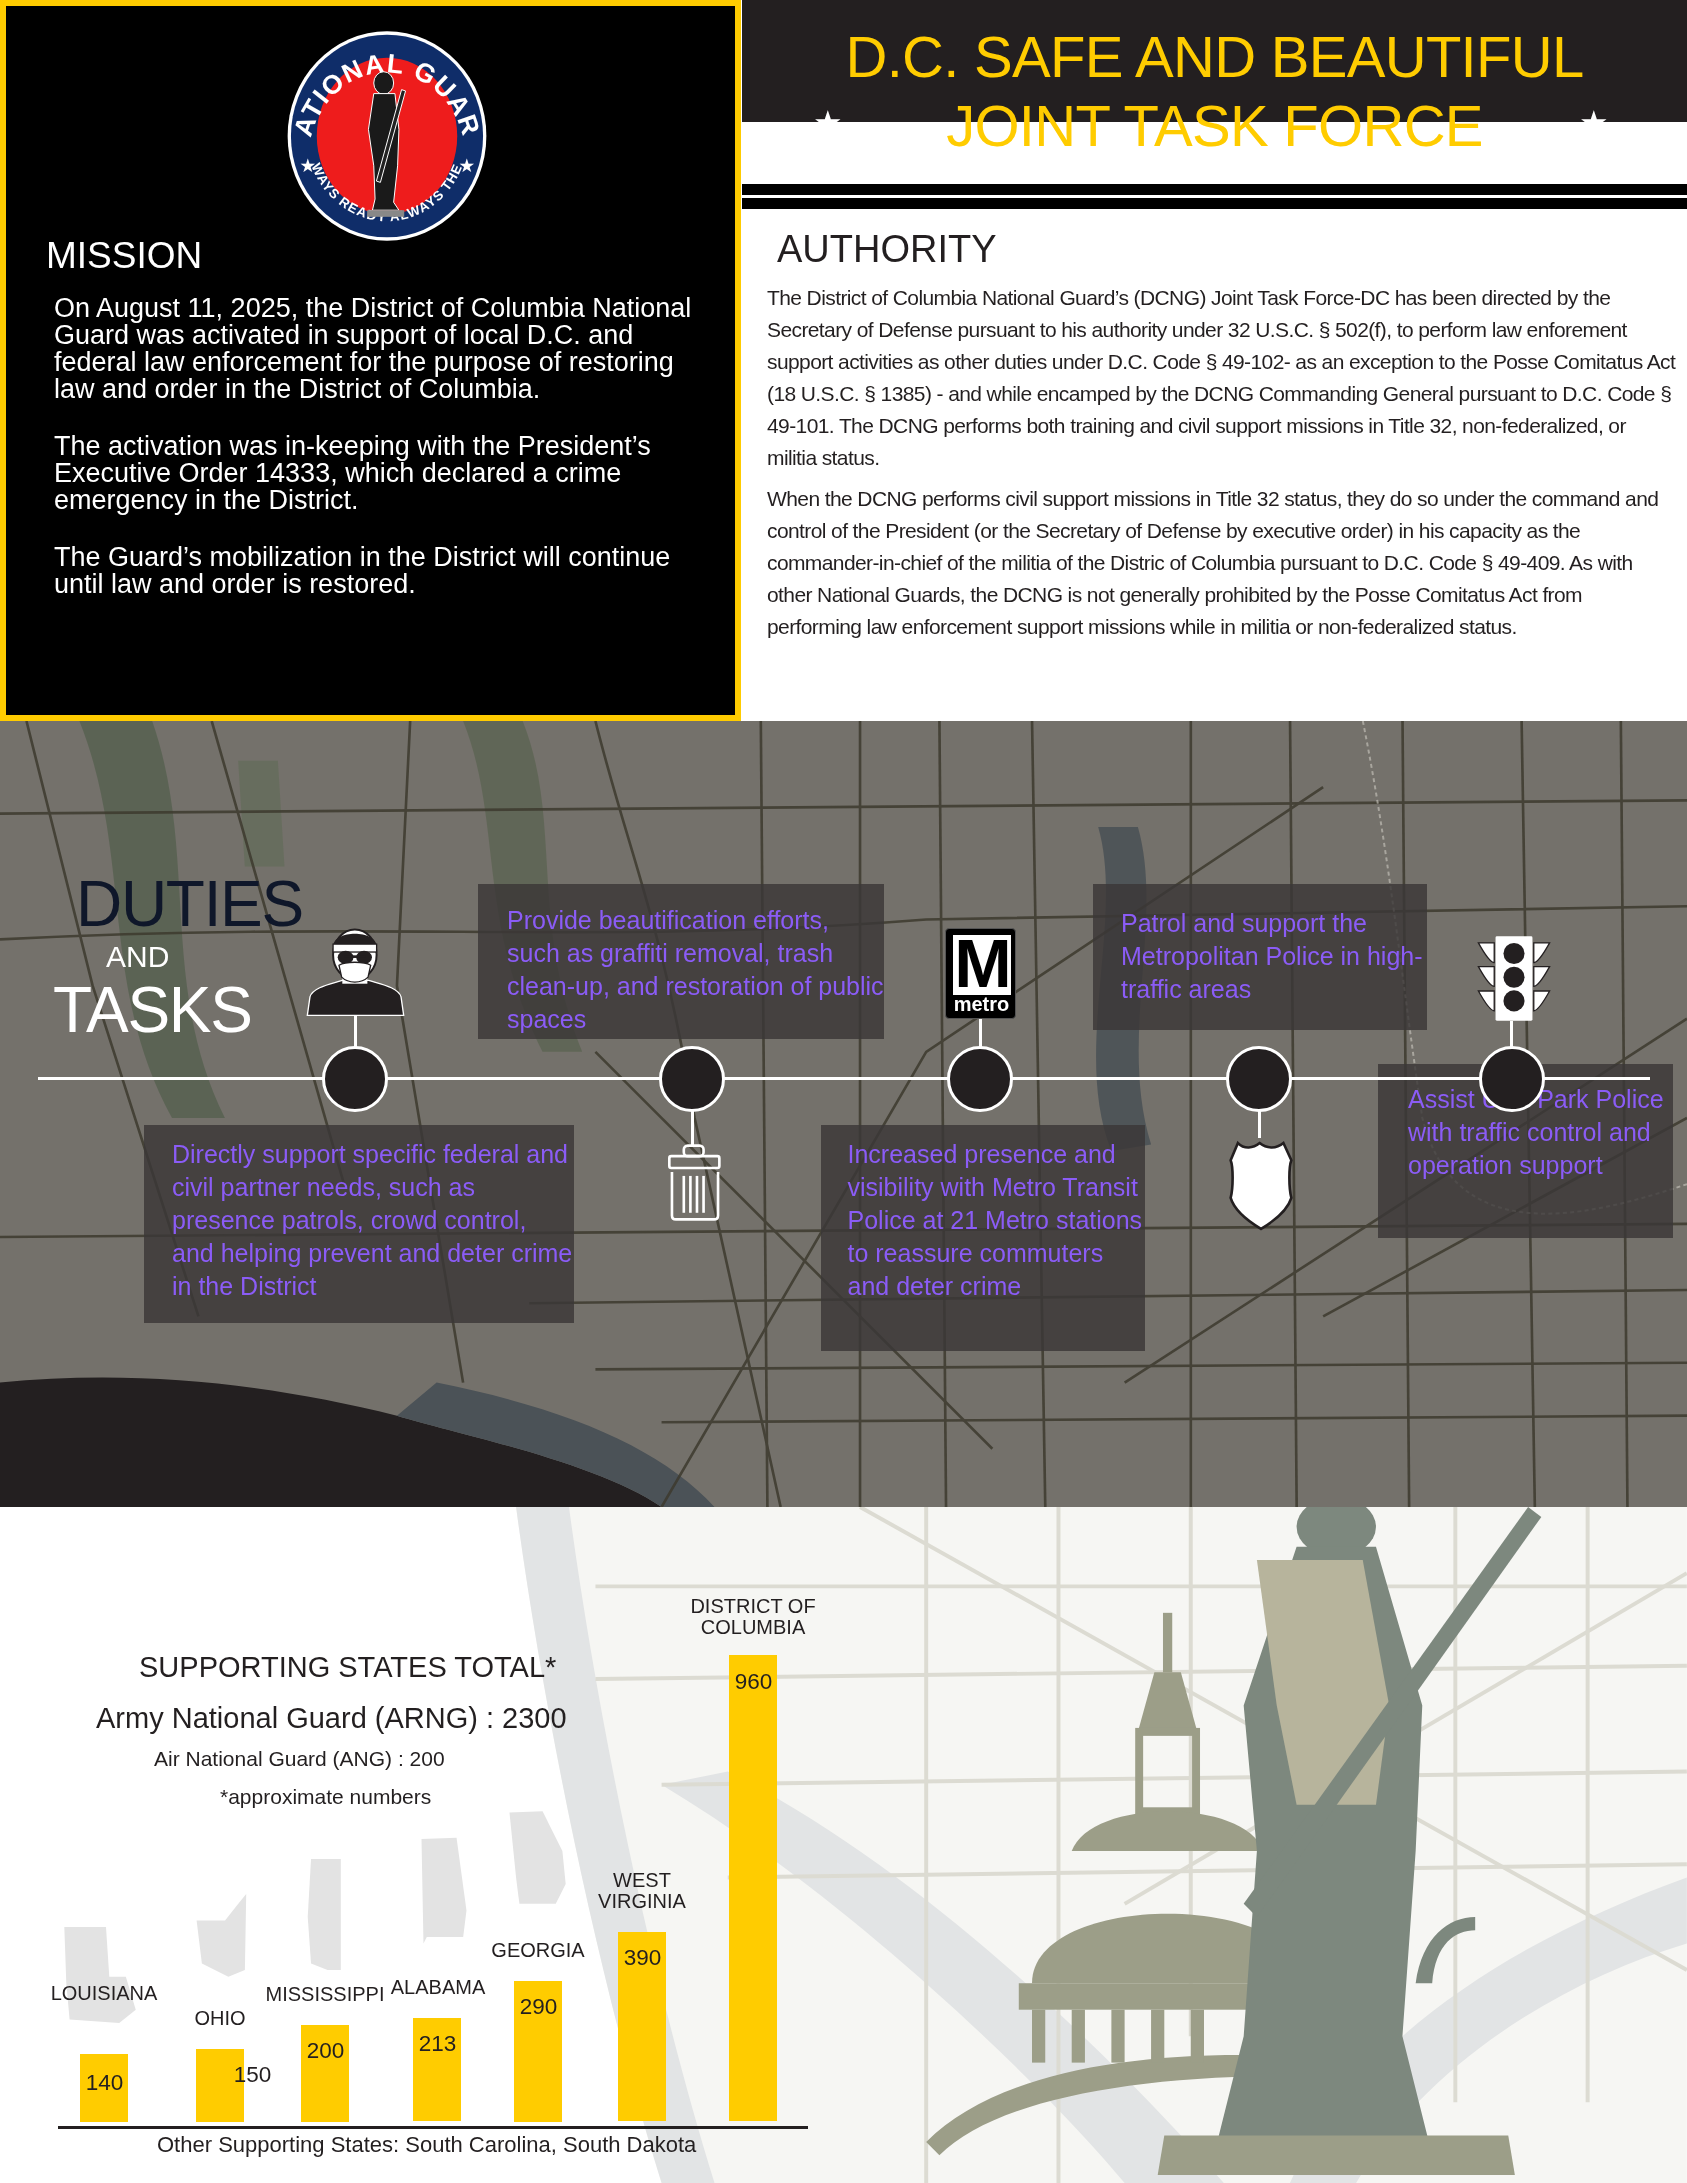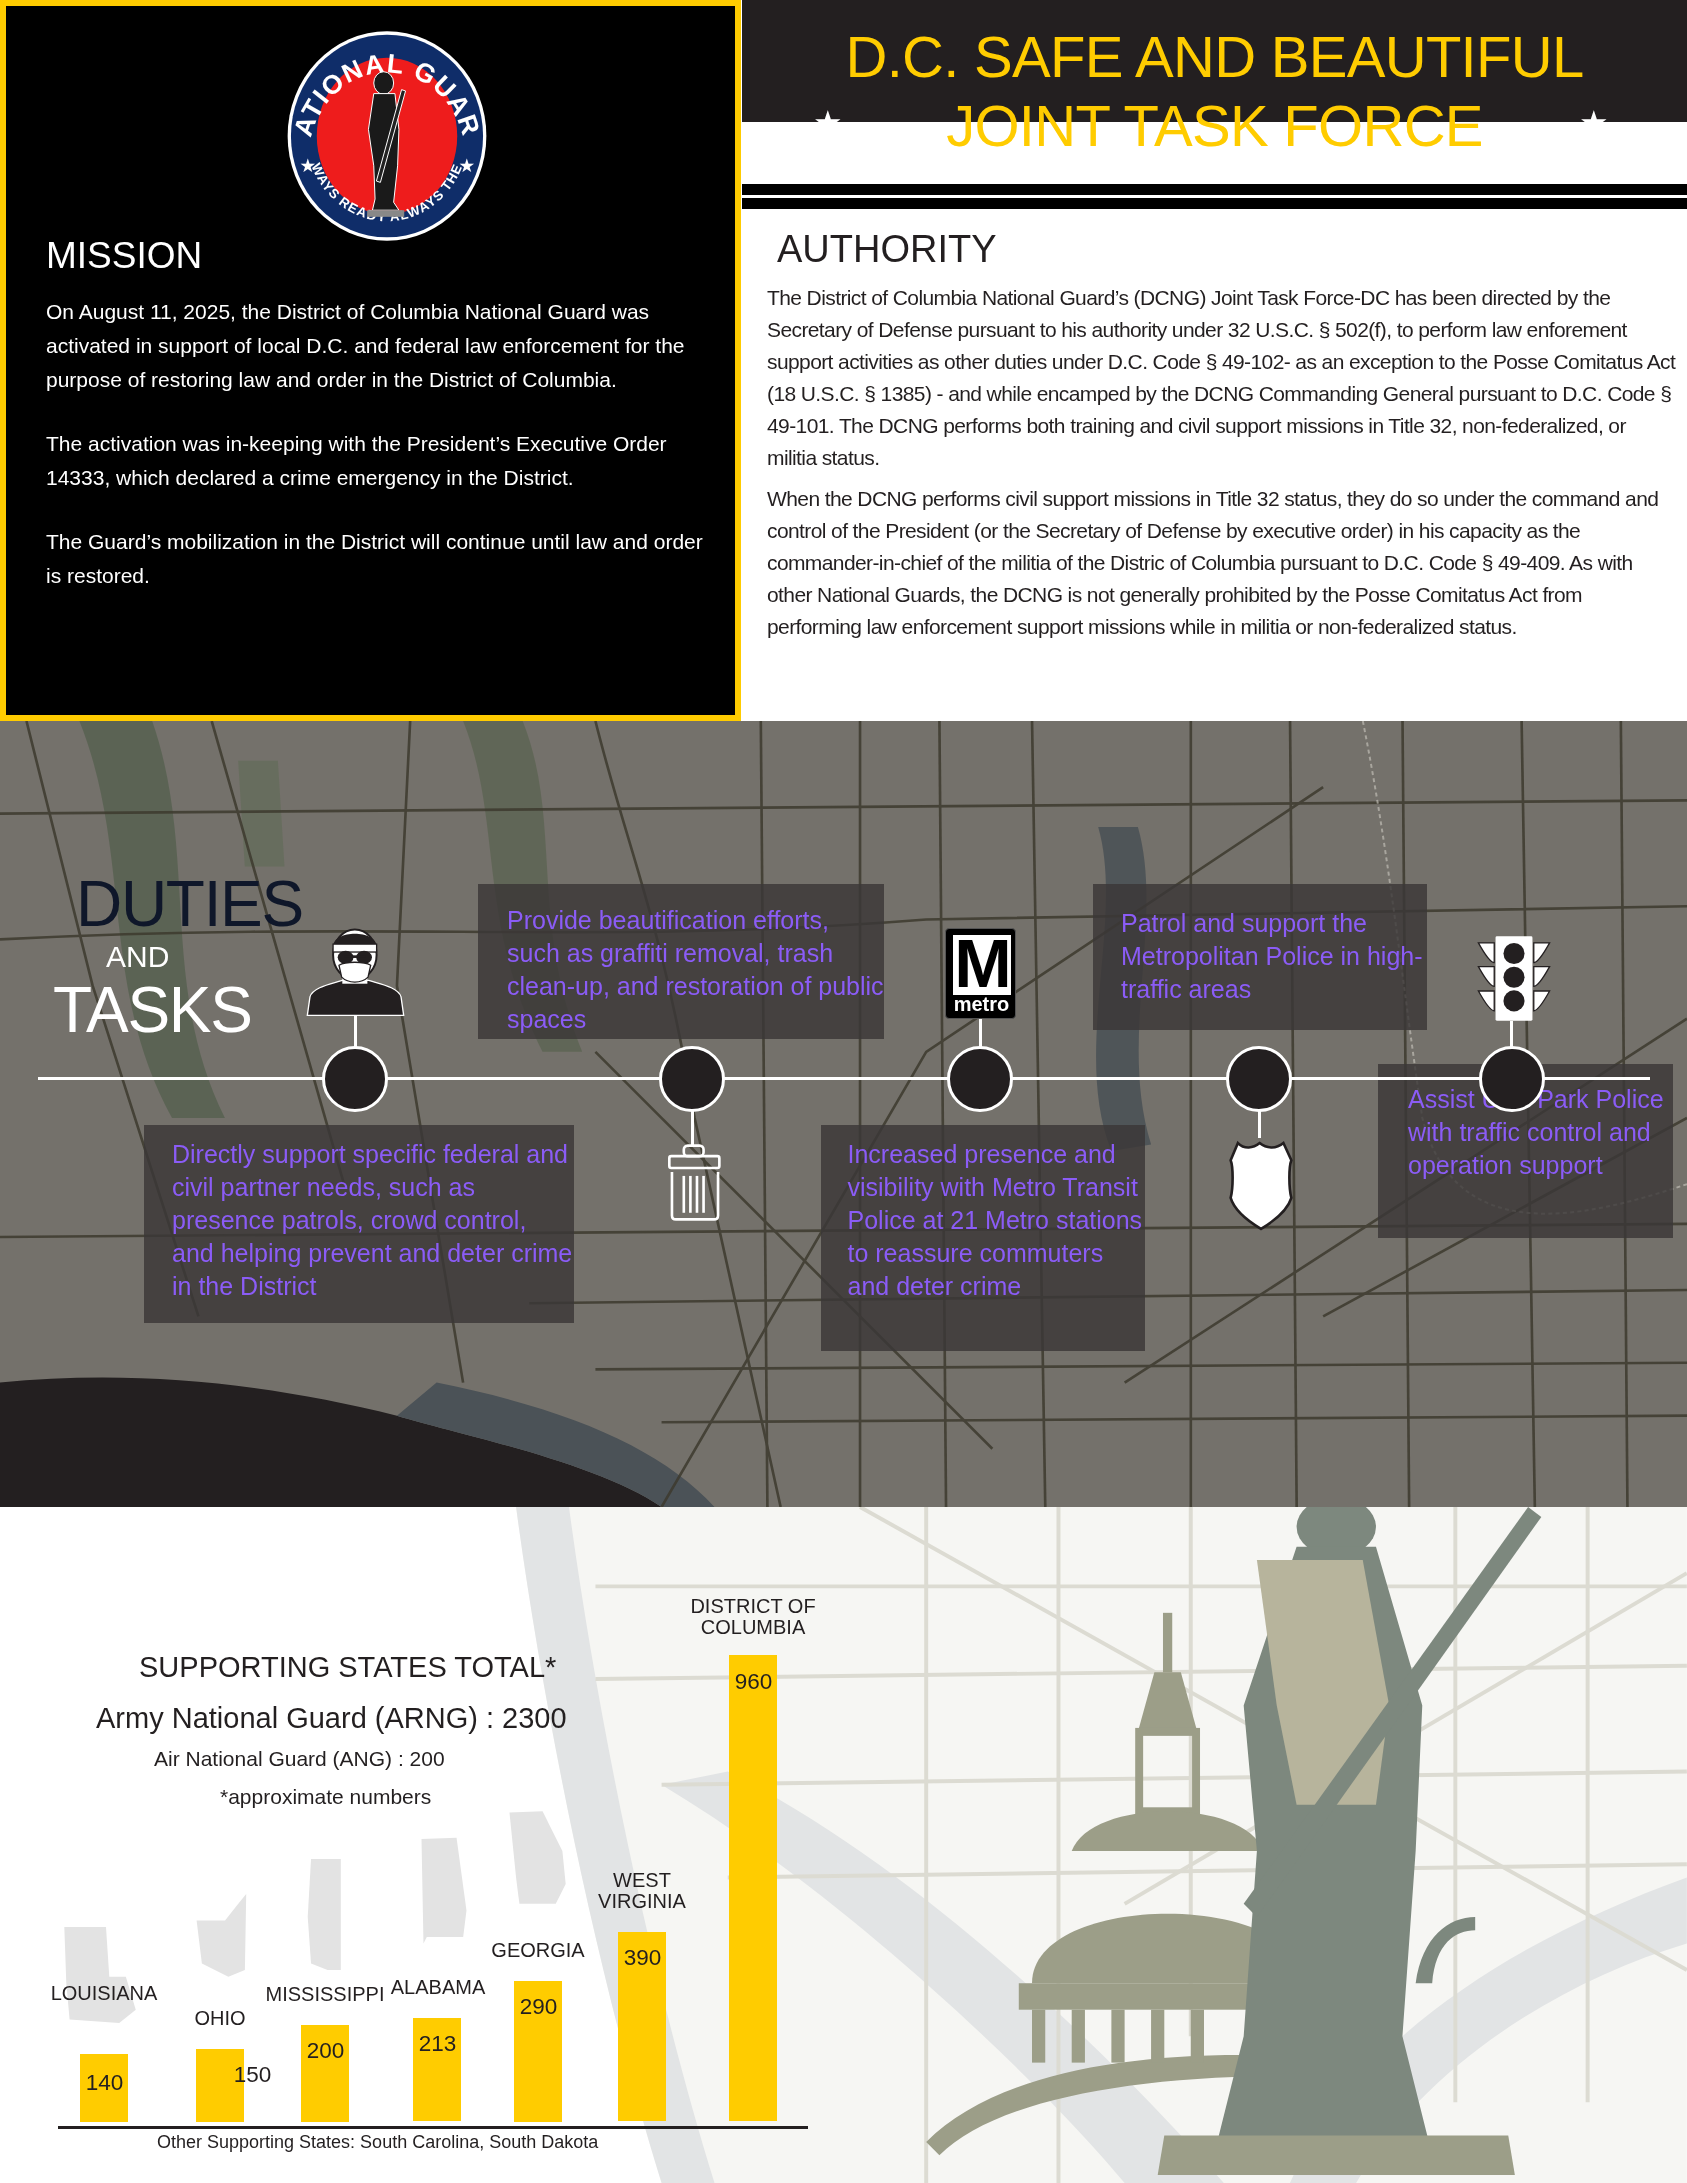--- a/index.html
+++ b/index.html
@@ -4,21 +4,21 @@
 <style>
   * { box-sizing: border-box; margin: 0; padding: 0; }
   html, body { width: 1687px; height: 2183px; background: #ffffff; overflow: hidden; }
   body { position: relative; font-family: "Liberation Sans", sans-serif; }
   .abs { position: absolute; }
 
   
   #mission-panel { left: 0; top: 0; width: 741px; height: 721px; background: #000; border: 6px solid #ffcc00; }
   #logo { left: 281px; top: 30px; width: 212px; height: 212px; }
   #mission-title { left: 46px; top: 235px; font-size: 37px; color: #fff; letter-spacing: 0px; }
-  #mission-text { left: 46px; top: 295px; width: 662px; color: #fff; font-size: 21px; line-height: 34px; }
+  #mission-text { left: 54px; top: 295px; width: 662px; color: #fff; font-size: 27px; line-height: 27px; }
   #mission-text p { margin-bottom: 30px; }
 
   
   #header { left: 742px; top: 0; width: 945px; height: 122px; background: #231f20; }
   .title-line { position: absolute; left: 0; width: 100%; text-align: center; color: #ffcc00; font-size: 58px; line-height: 1; letter-spacing: -0.7px; }
   #title-1 { top: 28px; }
   #title-2 { top: 97px; }
   .star { position: absolute; top: 106px; color: #fff; font-size: 33px; line-height: 1; }
   #star-left { left: 71px; }
   #star-right { left: 837px; }
@@ -53,21 +53,21 @@
   #chart-section { left: 0; top: 1507px; width: 1687px; height: 676px; background: #fff; overflow: hidden; }
   #chart-bg { position: absolute; left: 0; top: 0; }
   #supporting-title { left: 139px; top: 1651px; font-size: 29px; color: #231f20; }
   #arng-line { left: 96px; top: 1702px; font-size: 29px; color: #231f20; }
   #ang-line { left: 154px; top: 1747px; font-size: 21px; color: #231f20; }
   #approx-note { left: 220px; top: 1785px; font-size: 21px; color: #231f20; }
   .bar { position: absolute; background: #ffcc00; }
   .bar-value { position: absolute; font-size: 22.5px; color: #231f20; text-align: center; width: 49px; }
   .bar-label { position: absolute; font-size: 20px; color: #231f20; text-align: center; line-height: 21px; white-space: nowrap; }
   #baseline { left: 58px; top: 2126px; width: 750px; height: 2.6px; background: #231f20; }
-  #other-states { left: 157px; top: 2132px; font-size: 18px; color: #231f20; }
+  #other-states { left: 157px; top: 2132px; font-size: 22px; color: #231f20; }
 </style>
 </head>
 <body>
 
 <div id="mission-panel" class="abs"></div>
 
 <svg id="logo" class="abs" viewBox="0 0 320 320">
   <defs>
     <path id="arc-top" d="M 45 165 A 118 130 0 0 1 275 165"></path>
     <path id="arc-bottom" d="M 58 195 A 108 118 0 0 0 262 195"></path>

